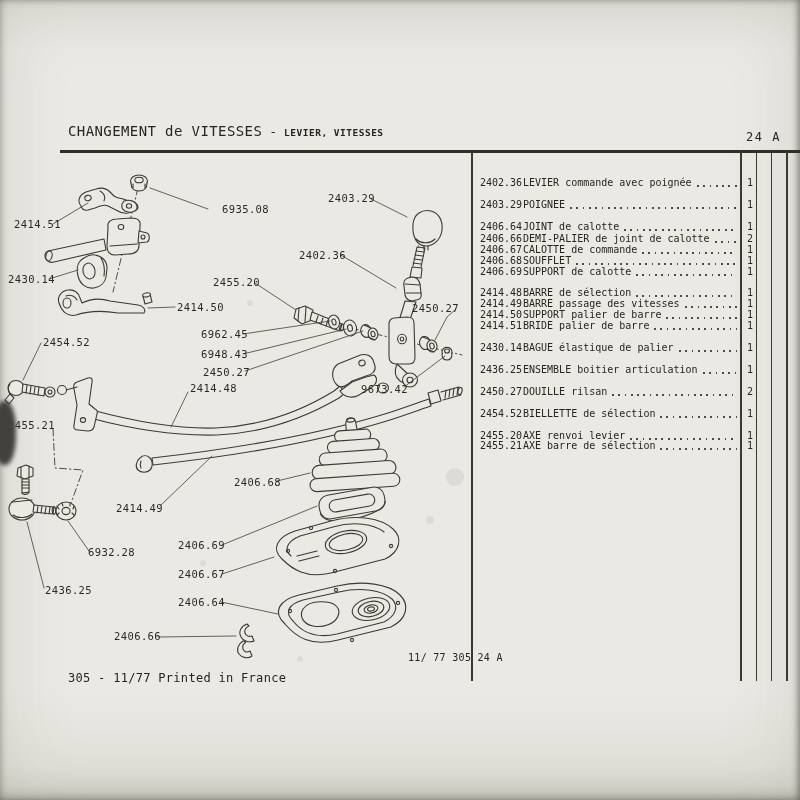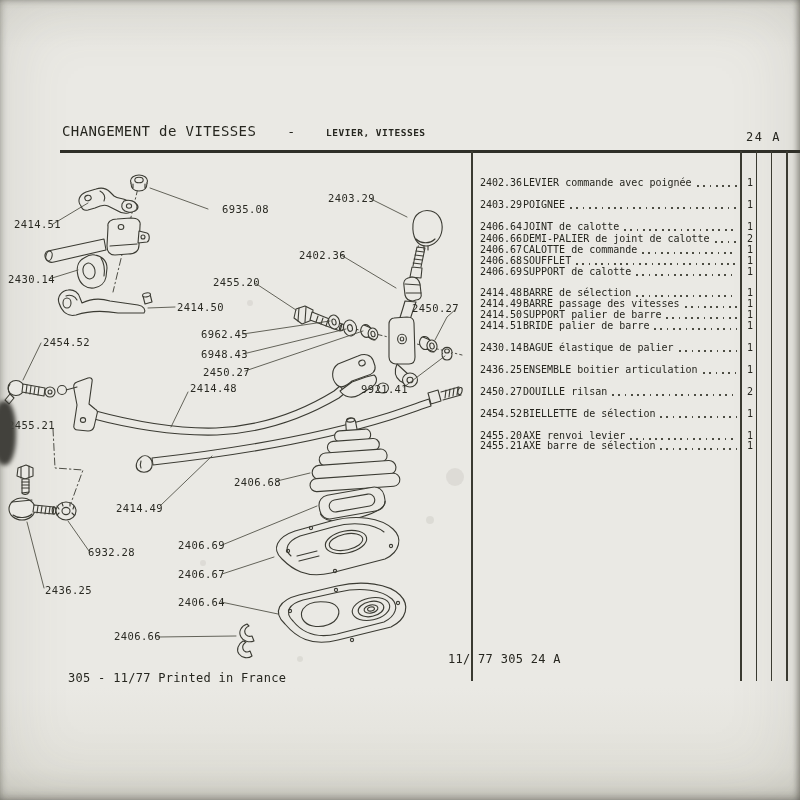--- a/index.html
+++ b/index.html
@@ -6,36 +6,36 @@
   .page{
     position:relative;width:800px;height:800px;overflow:hidden;
     background:linear-gradient(180deg,#e3e2dc 0%,#eae9e4 6%,#eae9e4 86%,#e2e1da 96%,#d3d2ca 100%);
     font-family:"DejaVu Sans Mono","Liberation Mono",monospace;color:#26261f;
     box-shadow:inset 0 0 70px rgba(95,92,80,.16),
                inset -5px 0 7px -3px rgba(70,68,60,.55),
                inset 5px 0 9px -5px rgba(70,68,60,.35),
                inset 0 5px 9px -5px rgba(70,68,60,.30),
                inset 0 -7px 11px -5px rgba(70,68,60,.40);
   }
-  .title{position:absolute;left:62px;top:123px;display:flex;align-items:baseline;white-space:nowrap;gap:24px;}
+  .title{position:absolute;left:68px;top:123px;display:flex;align-items:baseline;white-space:nowrap;}
   .title .t1{font-size:14px;letter-spacing:.4px;}
   .title .tsep{font-size:13px;margin:0 7px;}
   .title .t2{font-size:9.5px;font-weight:bold;letter-spacing:.5px;}
   .pageref{position:absolute;left:746px;top:130px;font-size:12px;letter-spacing:1.5px;}
   .rule{position:absolute;left:60px;top:150px;width:740px;height:2.5px;background:#2f2f28;}
   .vline{position:absolute;top:151px;height:530px;background:#3a3a31;}
   .row{position:absolute;left:480px;width:273px;height:12px;display:flex;align-items:baseline;
        font-size:10px;line-height:12px;white-space:nowrap;}
   .row .ref{width:43px;flex:none;}
   .row .desc{flex:none;text-align:center;}
   .row .dots{flex:1;height:1.7px;align-self:flex-end;margin:0 4px 2px 5px;
        background:repeating-linear-gradient(90deg,#4c4c42 0 1.7px,transparent 1.7px 6.3px);}
   .row .qty{flex:none;width:12px;text-align:right;}
   .plabel{position:absolute;font-size:10.5px;letter-spacing:.4px;white-space:nowrap;color:#2a2a23;}
-  .f1{position:absolute;left:408px;top:652px;font-size:12px;letter-spacing:.3px;margin-left:40px;}
+  .f1{position:absolute;left:408px;top:652px;font-size:10px;letter-spacing:.3px;}
   .f2{position:absolute;left:68px;top:671px;font-size:12px;letter-spacing:.3px;}
   .blob{position:absolute;left:-7px;top:401px;width:23px;height:64px;background:#42413c;
         border-radius:45%;filter:blur(2px);}
   svg.diagram{position:absolute;left:0;top:150px;}
 </style>
 </head>
 <body>
 
 <div class="page">
 
@@ -296,21 +296,21 @@
   <div class="plabel" style="left:8px;top:273px;">2430.14</div>
   <div class="plabel" style="left:299px;top:249px;">2402.36</div>
   <div class="plabel" style="left:213px;top:276px;">2455.20</div>
   <div class="plabel" style="left:177px;top:301px;">2414.50</div>
   <div class="plabel" style="left:412px;top:302px;">2450.27</div>
   <div class="plabel" style="left:43px;top:336px;">2454.52</div>
   <div class="plabel" style="left:201px;top:328px;">6962.45</div>
   <div class="plabel" style="left:201px;top:348px;">6948.43</div>
   <div class="plabel" style="left:203px;top:366px;">2450.27</div>
   <div class="plabel" style="left:190px;top:382px;">2414.48</div>
-  <div class="plabel" style="left:361px;top:383px;">9921.41</div>
+  <div class="plabel" style="left:361px;top:383px;">9673.42</div>
   <div class="plabel" style="left:8px;top:419px;">2455.21</div>
   <div class="plabel" style="left:234px;top:476px;">2406.68</div>
   <div class="plabel" style="left:116px;top:502px;">2414.49</div>
   <div class="plabel" style="left:178px;top:539px;">2406.69</div>
   <div class="plabel" style="left:88px;top:546px;">6932.28</div>
   <div class="plabel" style="left:178px;top:568px;">2406.67</div>
   <div class="plabel" style="left:45px;top:584px;">2436.25</div>
   <div class="plabel" style="left:178px;top:596px;">2406.64</div>
   <div class="plabel" style="left:114px;top:630px;">2406.66</div>
 

